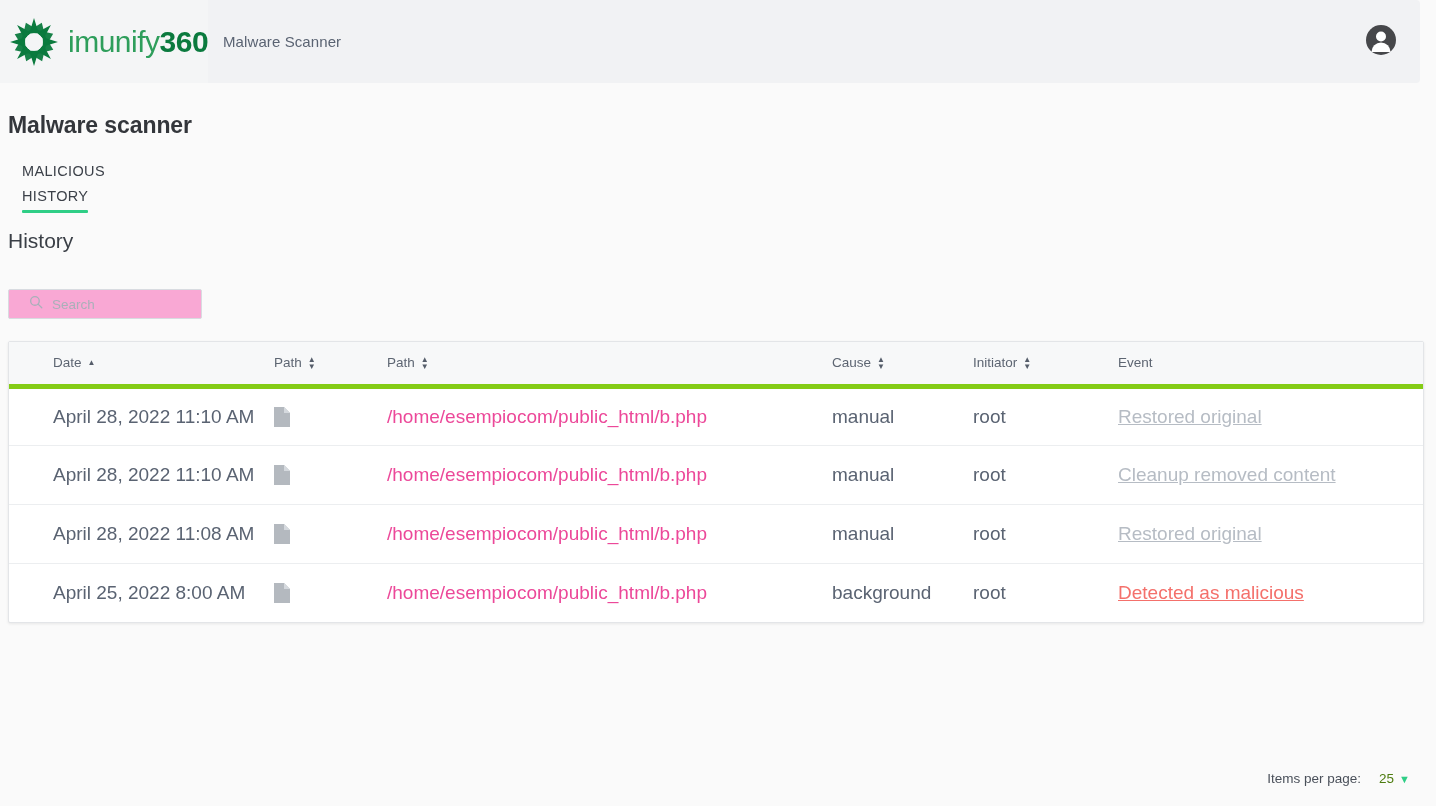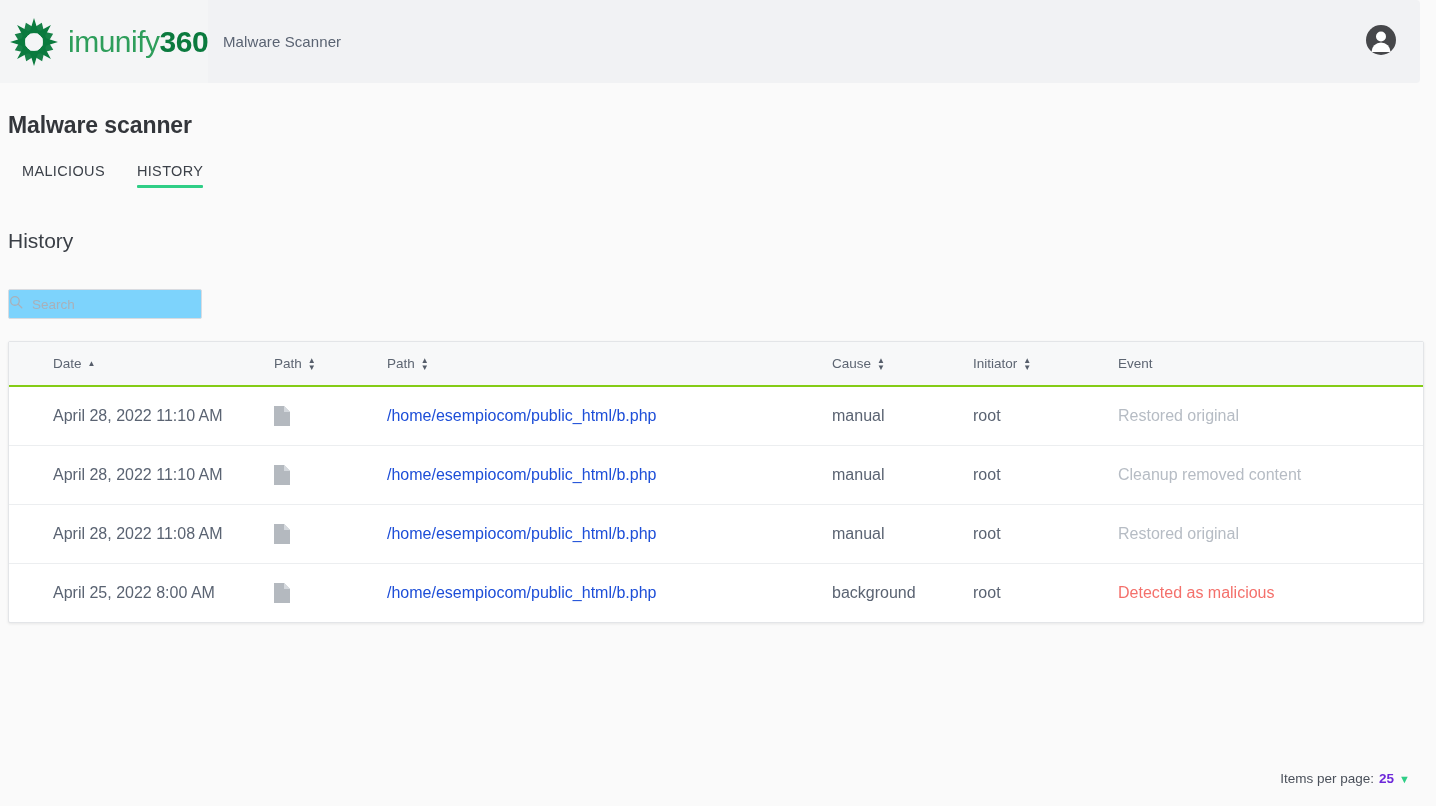--- a/index.html
+++ b/index.html
@@ -64,20 +64,21 @@
     color: #33363b;
     letter-spacing: -0.1px;
   }
 
   
   .tabs {
     position: absolute;
     left: 6px; top: 163px;
     display: flex;
     align-items: flex-start;
+    flex-direction: column;
   }
   .tab {
     padding: 0 16px 9px 16px;
     font-size: 14.5px;
     color: #3c4149;
     letter-spacing: .35px;
     cursor: pointer;
     position: relative;
     background: none; border: none;
     font-family: inherit;
@@ -100,24 +101,24 @@
     font-weight: 400;
   }
 
   
   .search-box {
     position: absolute;
     left: 8px; top: 289px;
     width: 194px; height: 30px;
     border: 1px solid #d8dbe0;
     border-radius: 2px;
-    background: #7dd3fc;
+    background: #f9a8d4;
     display: flex;
     align-items: center;
-    padding: 0 0;
+    padding: 0 20px;
   }
   .search-box input {
     border: none; outline: none;
     flex: 1;
     font-size: 13.5px;
     color: #5a6372;
     font-family: inherit;
     margin-left: 7px;
     background: transparent;
   }
@@ -136,67 +137,67 @@
   }
   table { width: 100%; border-collapse: collapse; table-layout: fixed; }
   thead tr { background: #f7f8f9; }
   th {
     height: 44px;
     text-align: left;
     font-size: 13.5px;
     font-weight: 400;
     color: #5d6572;
     padding: 0;
-    border-bottom: 2px solid #84cc16;
+    border-bottom: 5px solid #84cc16;
     vertical-align: middle;
   }
   th .th-inner { display: inline-flex; align-items: center; gap: 6px; cursor: pointer; }
   td {
     height: 59px;
-    font-size: 16px;
+    font-size: 19px;
     color: #5a6372;
     border-bottom: 1px solid #eceef0;
     vertical-align: middle;
     padding: 0;
     overflow: hidden;
     white-space: nowrap;
     text-overflow: ellipsis;
   }
   tbody tr:last-child td { border-bottom: none; }
 
   .c-date  { width: 265px; padding-left: 44px !important; }
   .c-type  { width: 113px; padding-left: 0 !important; }
   .c-path  { width: 445px; padding-left: 0 !important; }
   .c-cause { width: 141px; padding-left: 0 !important; }
   .c-init  { width: 145px; padding-left: 0 !important; }
-  .c-event { width: auto;  padding-left: 0 !important; }
+  .c-event { width: auto;  padding-left: 0 !important; text-decoration: underline; }
 
   th.c-date  { padding-left: 44px !important; }
   th.c-type  { padding-left: 0 !important; }
 
-  .path-link { color: #1d4ed8; text-decoration: none; cursor: pointer; }
+  .path-link { color: #ec4899; text-decoration: none; cursor: pointer; }
   .evt-muted { color: #b6bcc4; }
   .evt-danger { color: #f4706b; margin-left: 46px; }
 
   
   .sort-both { display: inline-flex; flex-direction: column; line-height: 0; }
   .sort-both span { font-size: 8px; line-height: 7px; color: #555d6a; }
   .sort-up { font-size: 8px; color: #555d6a; line-height: 1; }
 
   
   .footer {
     position: absolute;
     right: 26px; top: 771px;
     font-size: 13.5px;
     color: #4a505a;
     display: flex;
     align-items: center;
     gap: 5px;
   }
-  .ipp-value { color: #6d28d9; font-weight: 700; cursor: pointer; }
+  .ipp-value { color: #4d7c0f; font-weight: 400; cursor: pointer; margin-left: 13px; }
   .ipp-caret { color: #2fce86; font-size: 11px; cursor: pointer; }
 
   .doc-icon { display: block; }
 </style>
 </head>
 <body>
 
 <div class="topbar">
   <div class="logo-block">
     <span class="logo-mark">

